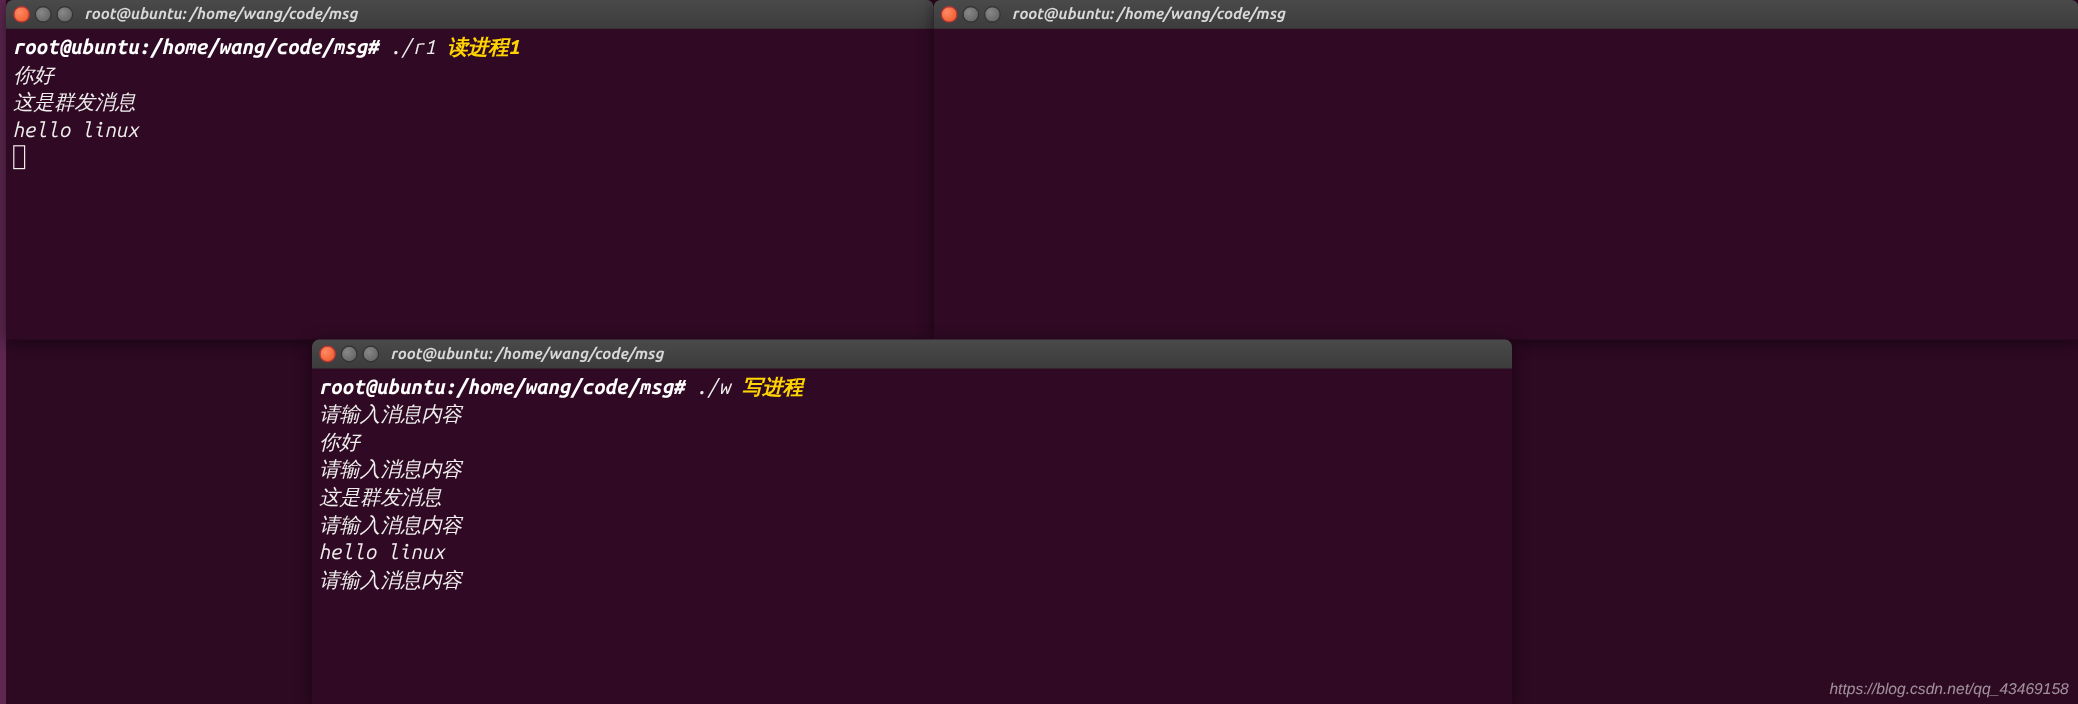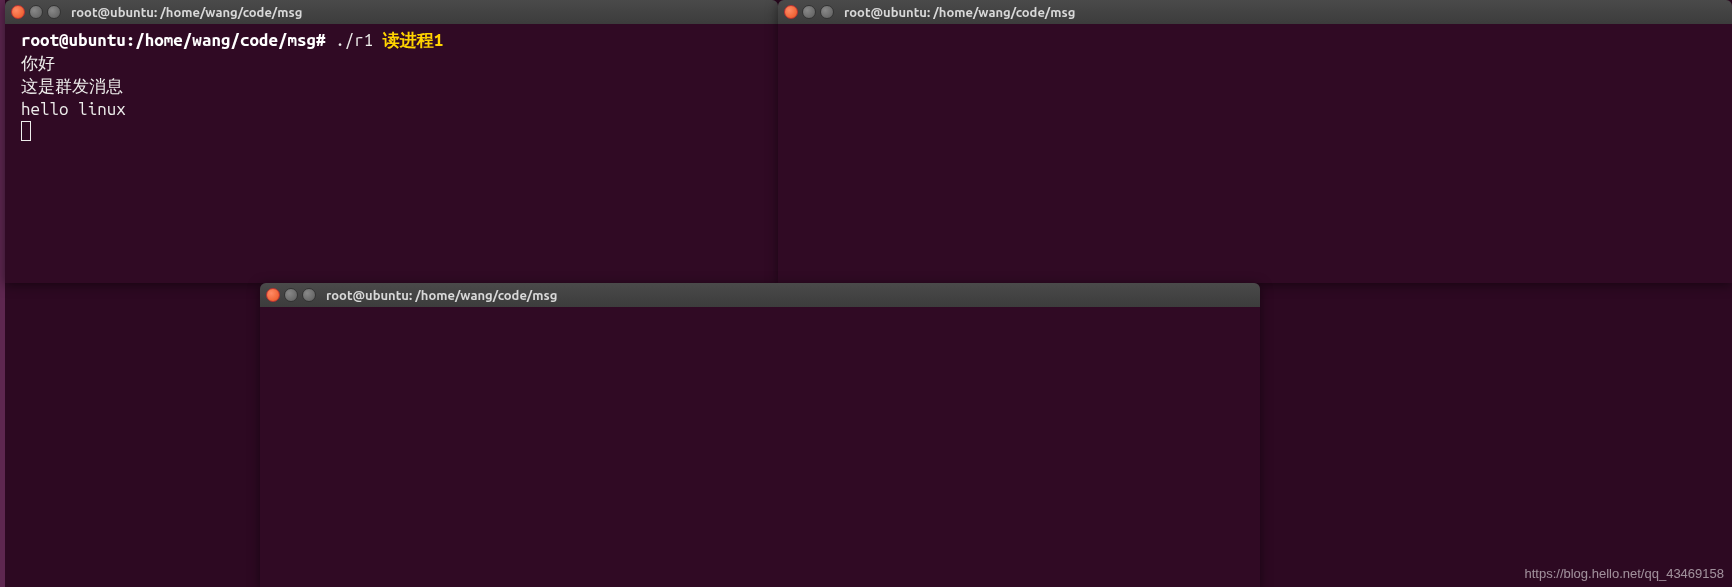--- a/index.html
+++ b/index.html
@@ -1,15 +1,15 @@
 <!DOCTYPE html>
 <html><head>
   <meta charset="utf-8">
   <style>
-    * { margin: 0; padding: 0; box-sizing: border-box; }
+    * { margin: 0; padding: 0; box-sizing: border-box; font-style: italic; }
     body {
       width: 1732px;
       height: 587px;
       background: #2d0922;
       position: relative;
       font-family: "Ubuntu Mono", "DejaVu Sans Mono", monospace;
       overflow: hidden;
     }
     .desktop-edge {
       position: absolute;
@@ -44,21 +44,21 @@
     .win-min   { background: radial-gradient(circle at 35% 35%, #888, #5c5c5c); }
     .win-max   { background: radial-gradient(circle at 35% 35%, #888, #5c5c5c); }
     .titlebar .title {
       color: #d8d8d8;
       font-size: 13px;
       font-weight: bold;
       font-family: Ubuntu, sans-serif;
       margin-left: 4px;
     }
     .term-body {
-      padding: 4px 16px;
+      padding: 4px 6px;
       color: #eeeeec;
       font-size: 17px;
       line-height: 23px;
       white-space: pre;
     }
     .prompt { color: #ffffff; font-weight: bold; }
     .annot  { color: #ffd400; font-weight: bold; }
     .out    { color: #eeeeec; }
     .cursor-block {
       display: inline-block;
@@ -111,15 +111,23 @@
 
 <div id="t3" class="terminal-window">
   <div class="titlebar">
     <span class="win-btns">
       <span class="win-btn win-close"></span>
       <span class="win-btn win-min"></span>
       <span class="win-btn win-max"></span>
     </span>
     <span class="title">root@ubuntu: /home/wang/code/msg</span>
   </div>
+  <div class="term-body"><span class="prompt">root@ubuntu:/home/wang/code/msg# </span><span class="out">./w</span><span class="annot"> 写进程</span>
+<span class="out">请输入消息内容</span>
+<span class="out">你好</span>
+<span class="out">请输入消息内容</span>
+<span class="out">这是群发消息</span>
+<span class="out">请输入消息内容</span>
+<span class="out">hello linux</span>
+<span class="out">请输入消息内容</span></div>
 </div>
 
-<div class="watermark">https://blog.hello.net/qq_43469158</div>
+<div class="watermark">https://blog.csdn.net/qq_43469158</div>
 
 </body></html>

